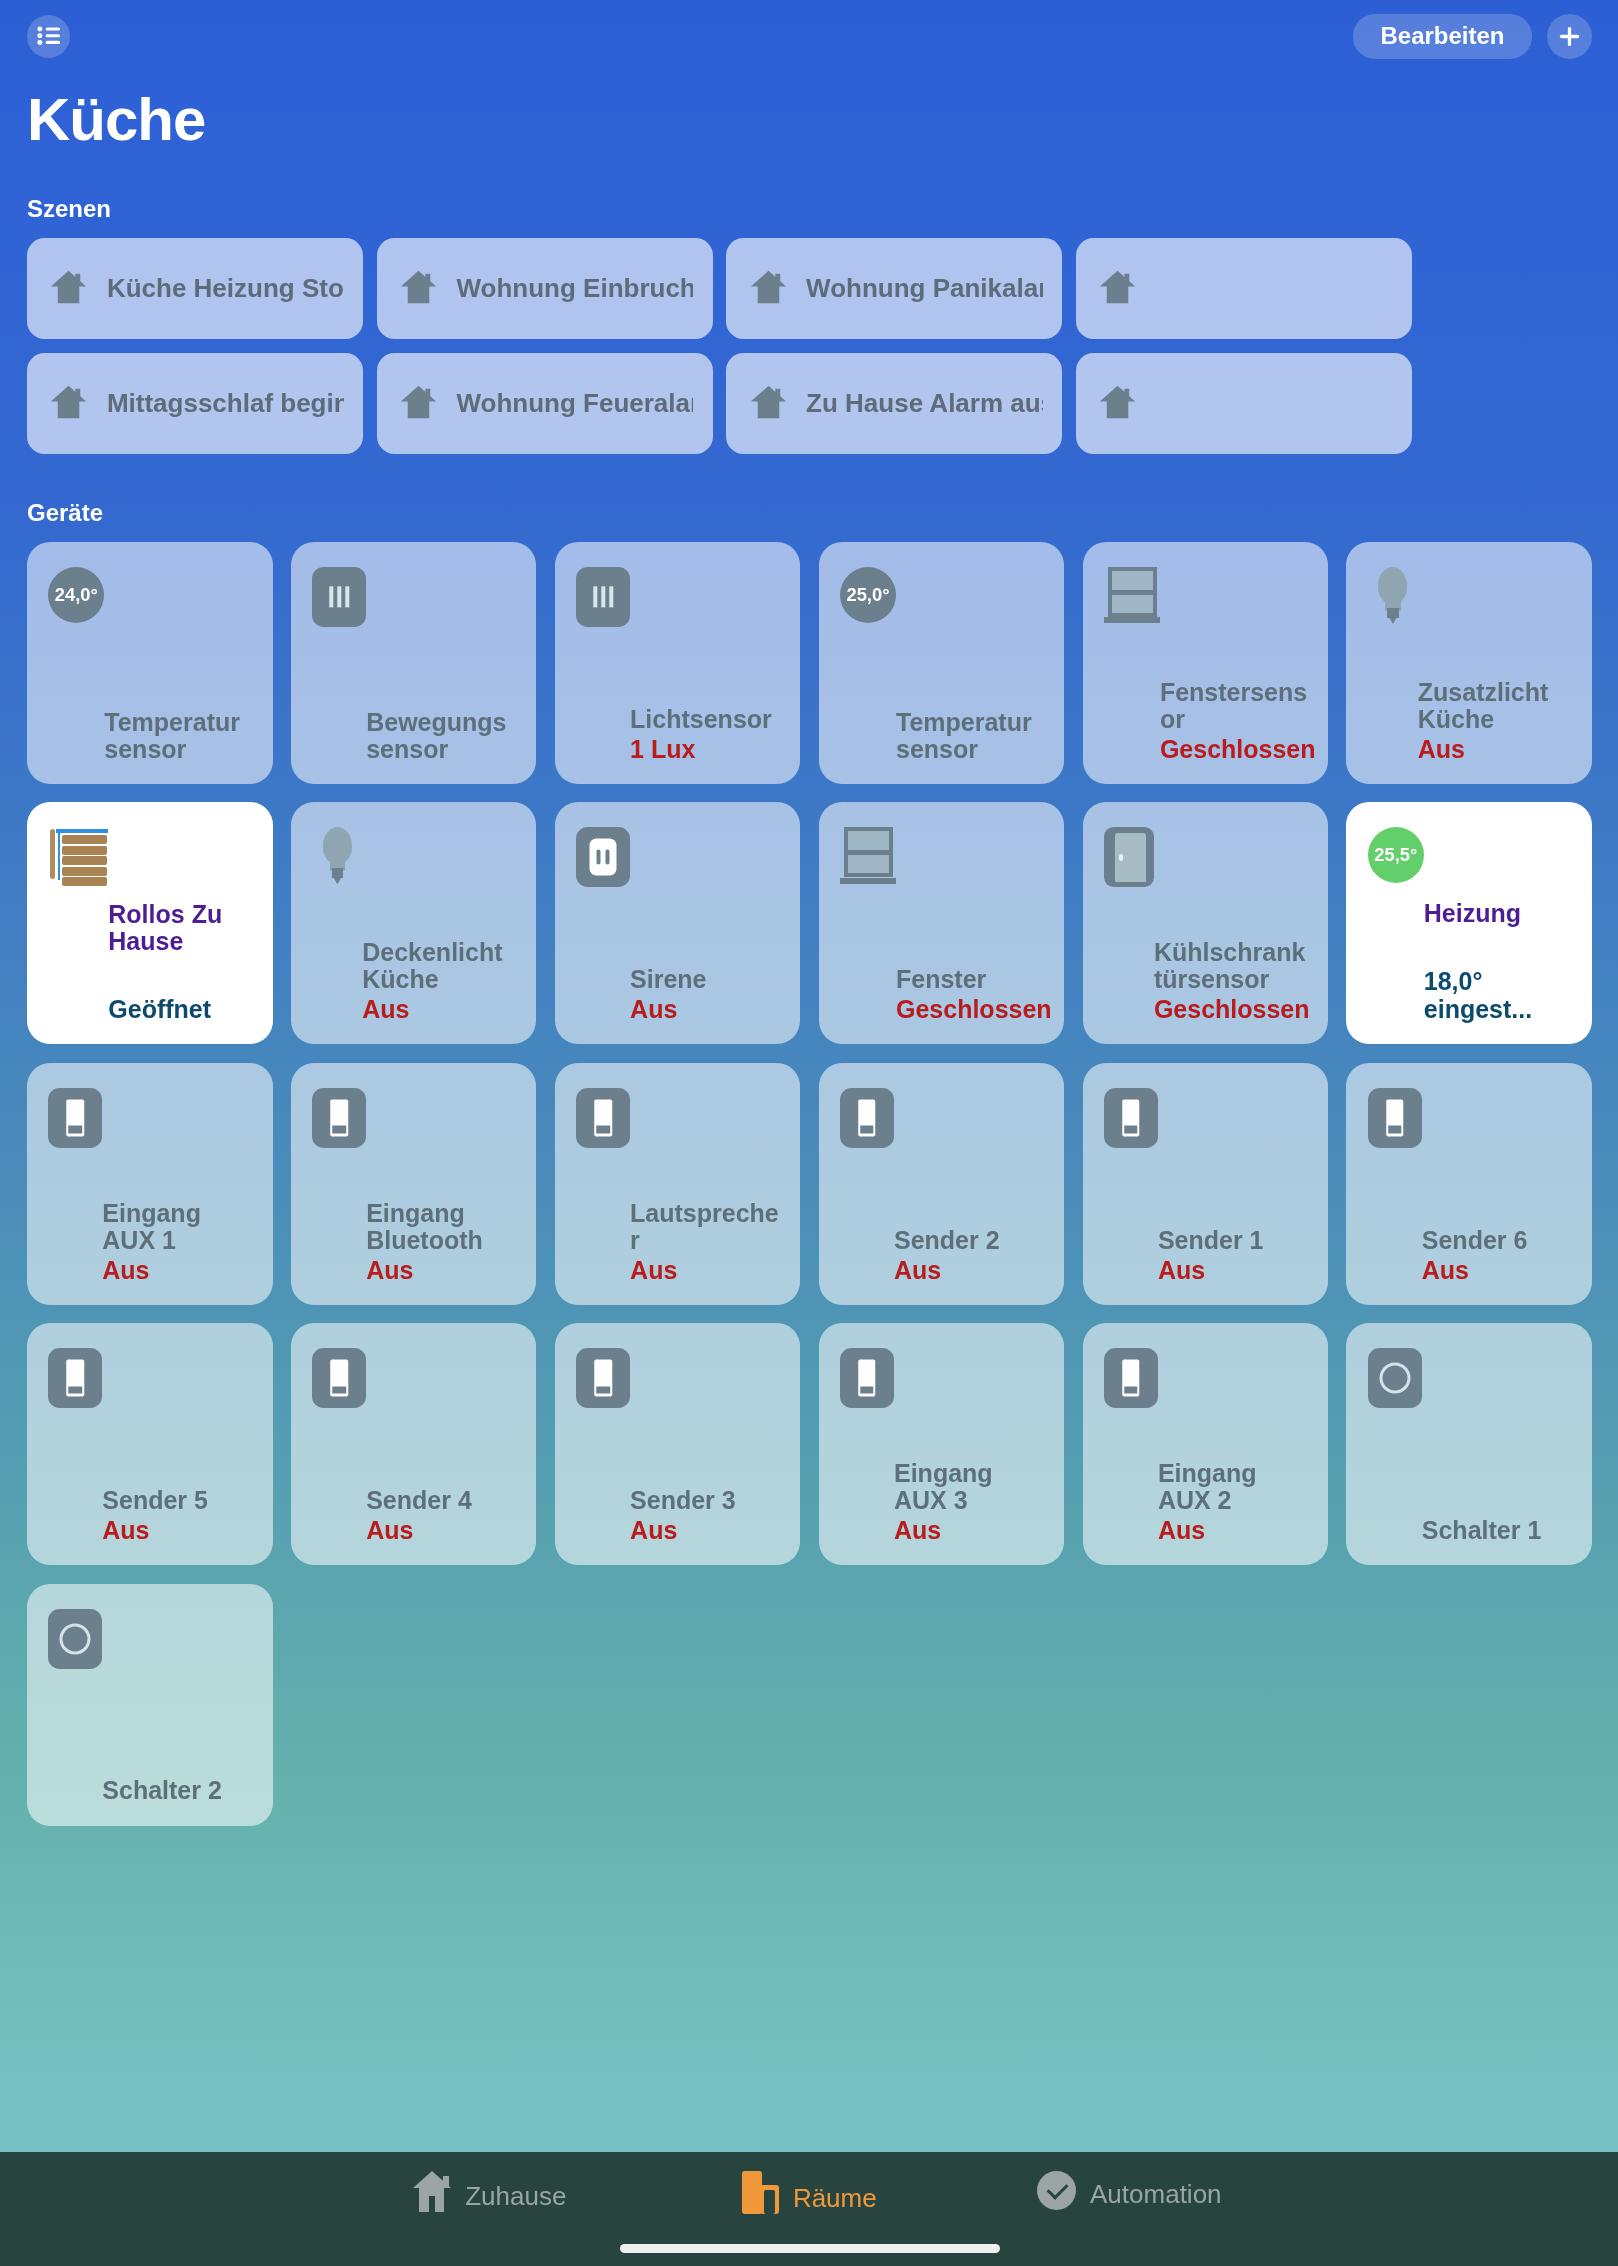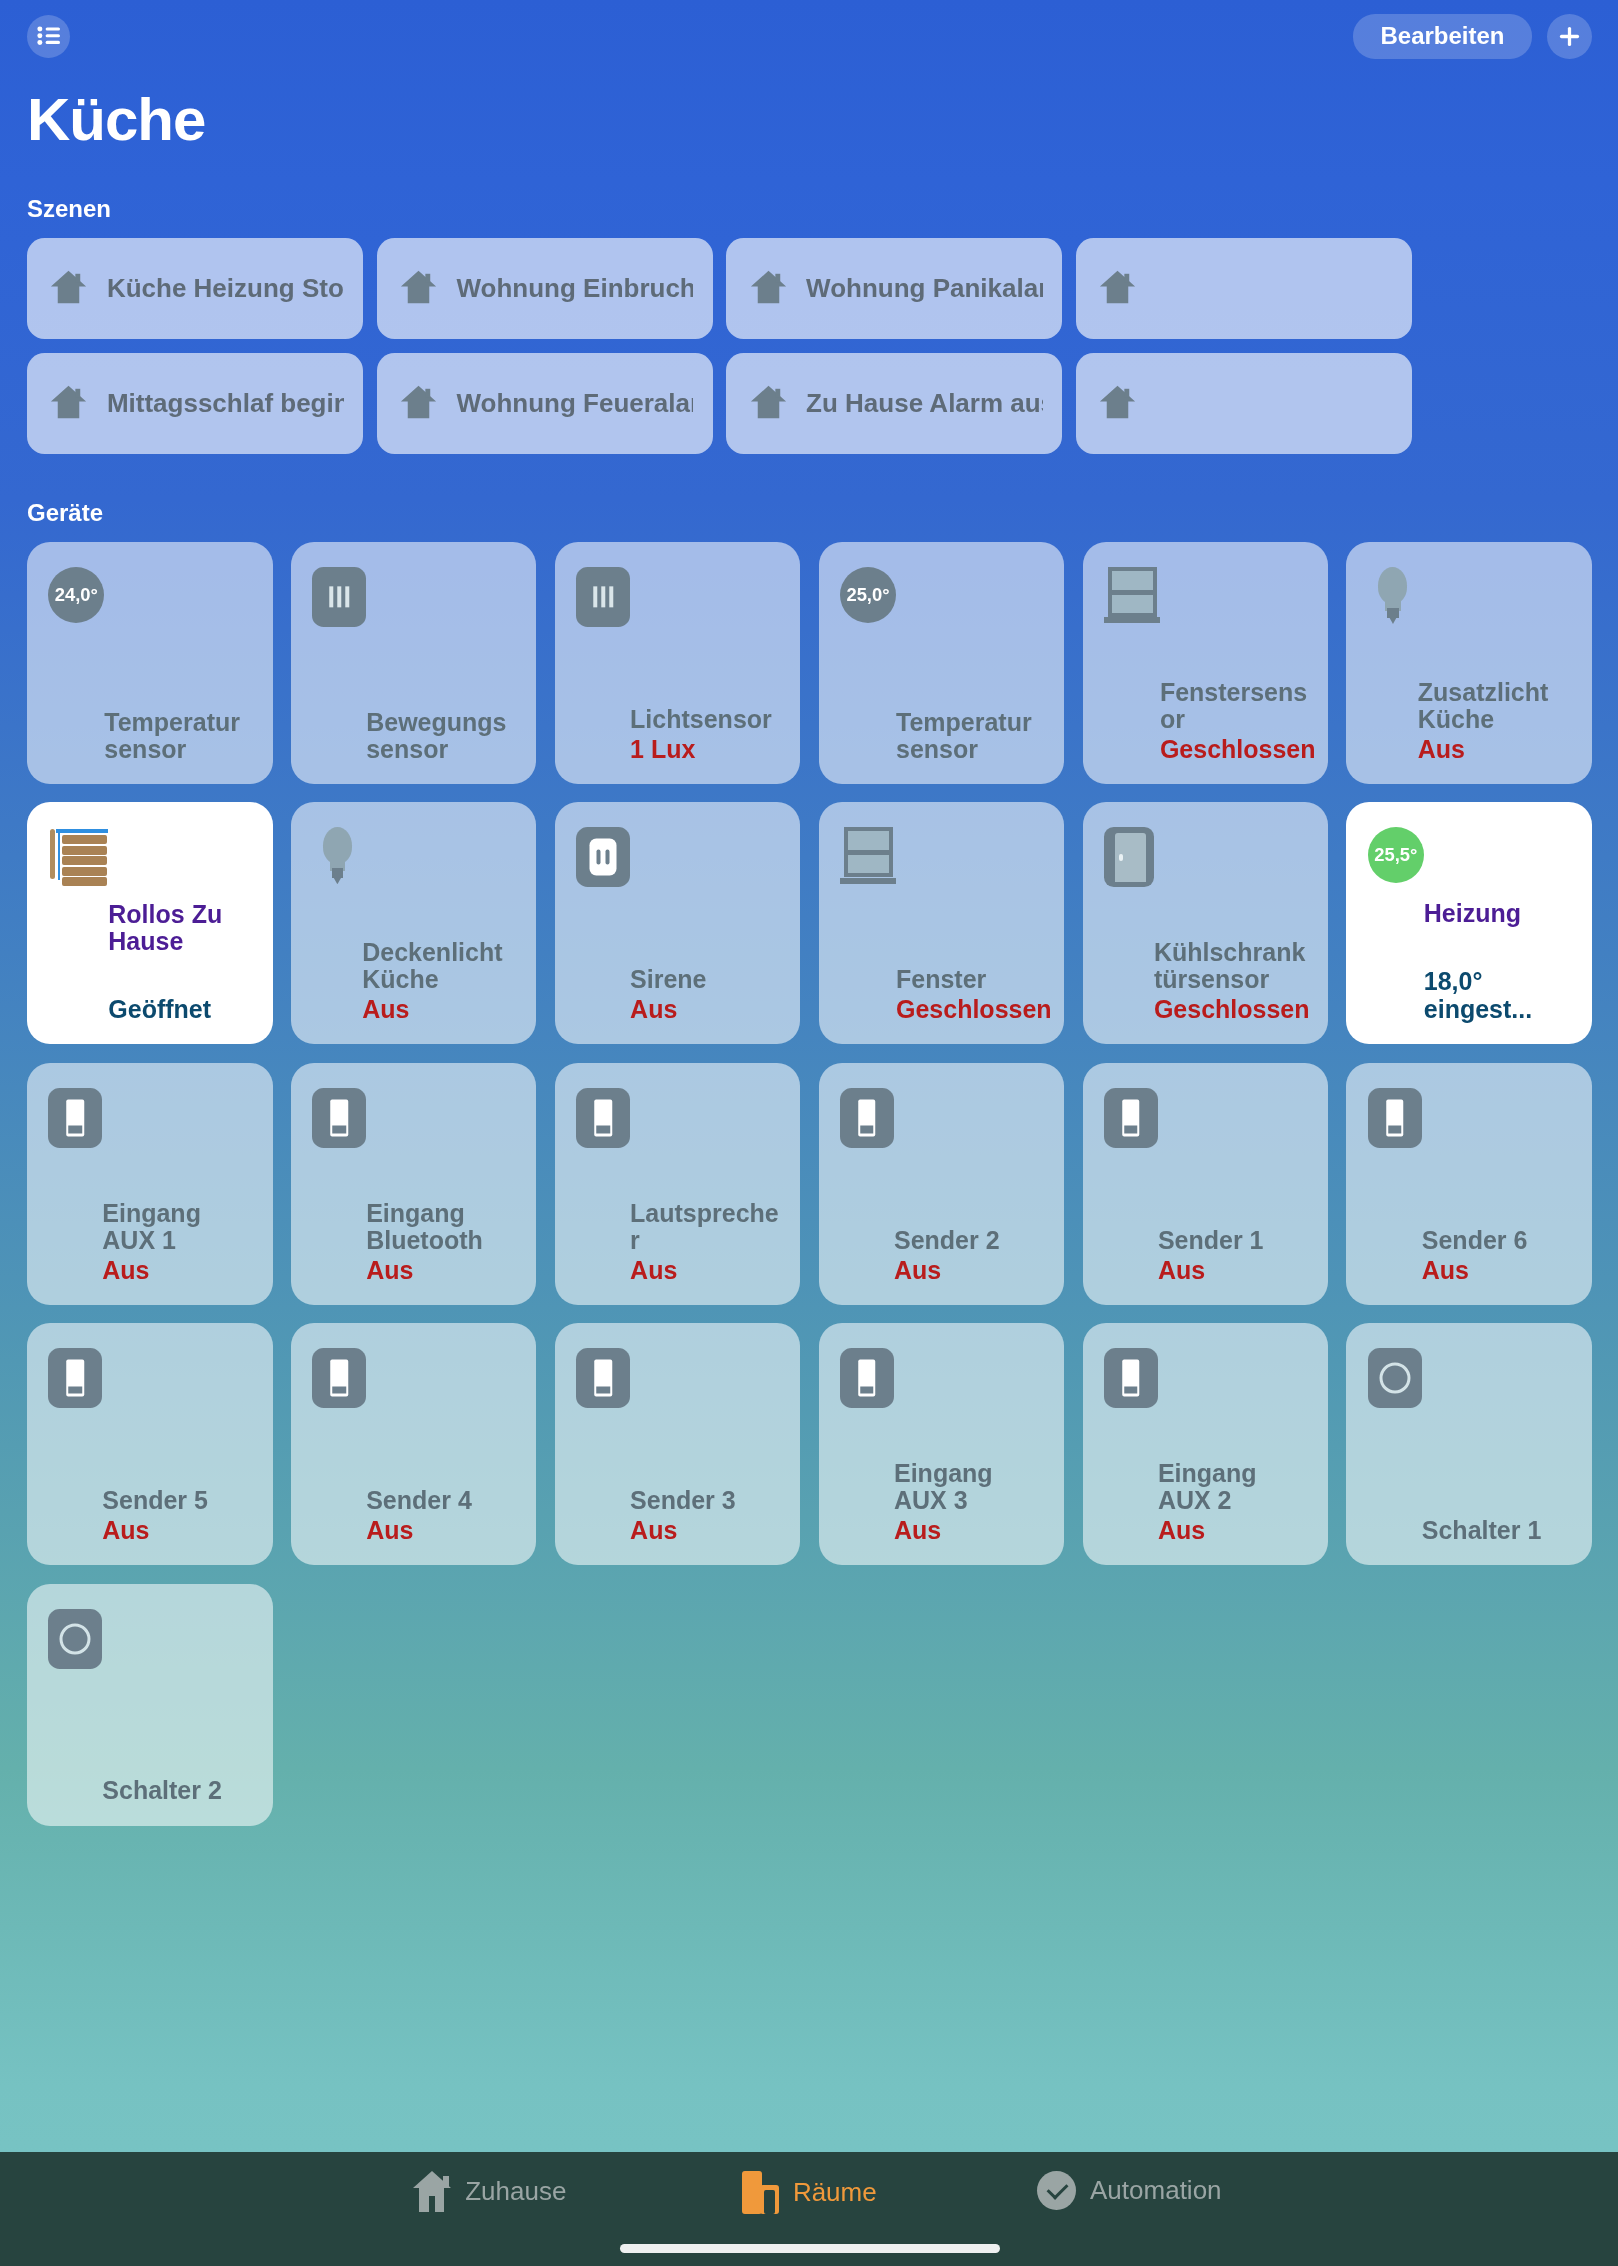--- a/index.html
+++ b/index.html
@@ -245,21 +245,21 @@
   }
 
   
   .tabbar {
     position:absolute; left:0; bottom:0; width:1619px; height:115px;
     background:#27443f;
     display:flex; align-items:flex-start; justify-content:center;
     padding-top:19.4px; gap:0;
   }
   .tab {
-    display:flex; align-items:center; gap:13.6px;
+    display:flex; align-items:flex-end; gap:13.6px;
     width:320px; justify-content:center; cursor:pointer;
   }
   .tab-label { font-size:26px; color:#9aa5a4; }
   .tab.active .tab-label { color:#f0993b; }
   .home-glyph { width:39px; height:41px; position:relative; }
   .home-glyph .roof {
     position:absolute; left:0; top:0; width:0; height:0;
     border-left:19.4px solid transparent; border-right:19.4px solid transparent;
     border-bottom:17.5px solid #9aa5a4;
   }

